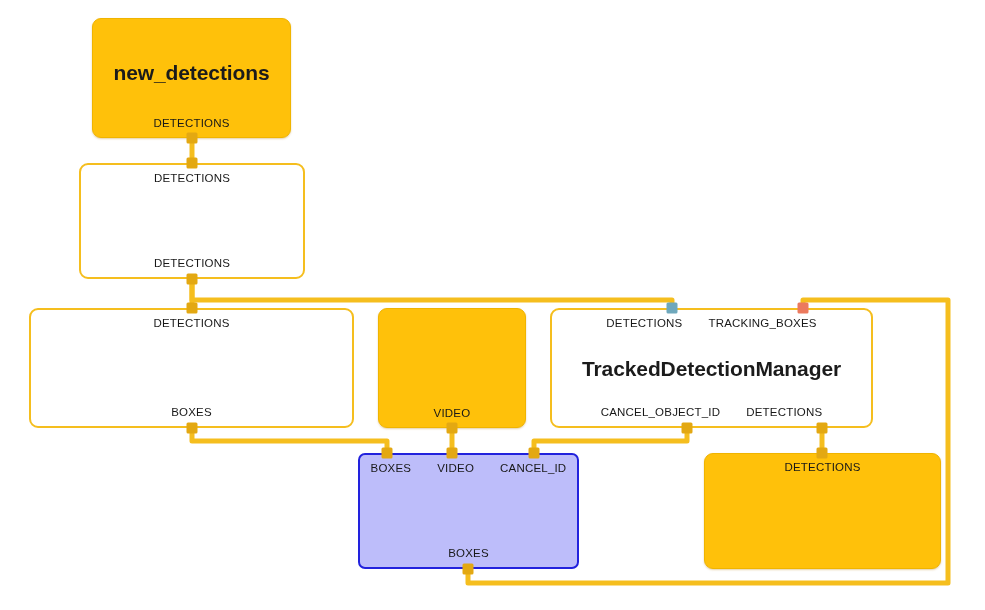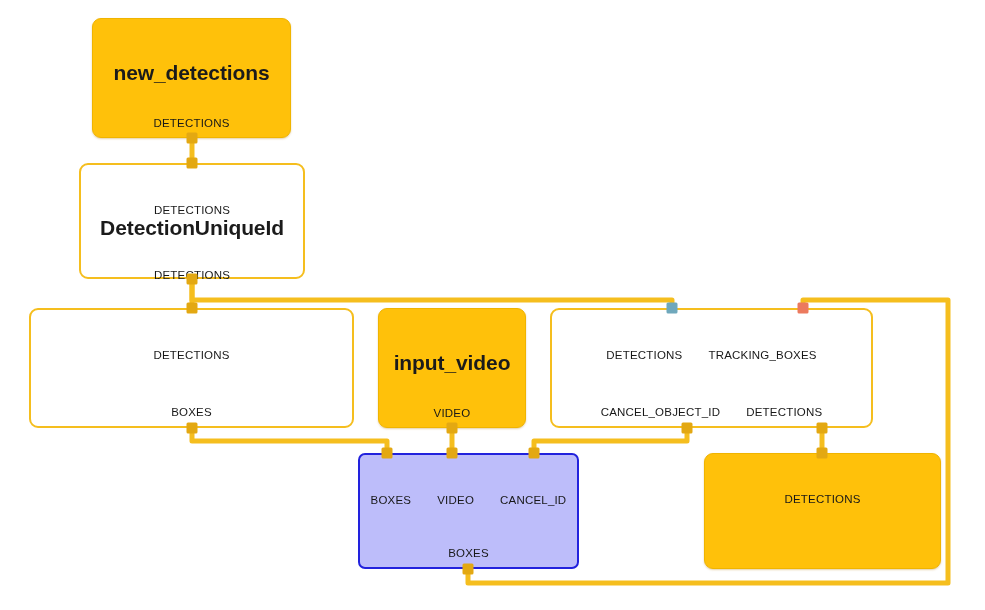--- a/index.html
+++ b/index.html
@@ -54,21 +54,20 @@
     width:100%;
   }
   .port-row{
     width:100%;
     display:flex;
     justify-content:center;
     align-items:center;
     gap:26px;
     white-space:nowrap;
     pointer-events:none;
-    margin-top:32px;
   }
   .port-row.inputs{padding-top:8px;}
   .port-row.outputs{padding-bottom:8px;}
   .port-label{
     font-size:11.5px;
     color:#181818;
     letter-spacing:.2px;
     line-height:1;
     pointer-events:auto;
   }
@@ -104,45 +103,44 @@
         <div class="port-row inputs"></div>
         <div class="node-title">new_detections</div>
         <div class="port-row outputs">
           <span class="port-label">DETECTIONS</span>
         </div>
       </div>
       <div class="node calc" style="left: 79px; top: 163px; width: 226px; height: 116px;">
         <div class="port-row inputs">
           <span class="port-label">DETECTIONS</span>
         </div>
-        <div class="node-title">DetectionUniqueId</div>
         <div class="port-row outputs">
           <span class="port-label">DETECTIONS</span>
         </div>
       </div>
       <div class="node calc" style="left: 29px; top: 308px; width: 325px; height: 120px;">
         <div class="port-row inputs">
           <span class="port-label">DETECTIONS</span>
         </div>
         <div class="port-row outputs">
           <span class="port-label">BOXES</span>
         </div>
       </div>
       <div class="node side" style="left: 378px; top: 308px; width: 148px; height: 120px;">
         <div class="port-row inputs"></div>
-        <div class="node-title">input_video</div>
         <div class="port-row outputs">
           <span class="port-label">VIDEO</span>
         </div>
       </div>
       <div class="node calc" style="left: 550px; top: 308px; width: 323px; height: 120px;">
         <div class="port-row inputs">
           <span class="port-label">DETECTIONS</span>
           <span class="port-label">TRACKING_BOXES</span>
         </div>
+        <div class="node-title">TrackedDetectionManager</div>
         <div class="port-row outputs">
           <span class="port-label">CANCEL_OBJECT_ID</span>
           <span class="port-label">DETECTIONS</span>
         </div>
       </div>
       <div class="node special" style="left: 358px; top: 453px; width: 221px; height: 116px;">
         <div class="port-row inputs">
           <span class="port-label">BOXES</span>
           <span class="port-label">VIDEO</span>
           <span class="port-label">CANCEL_ID</span>

